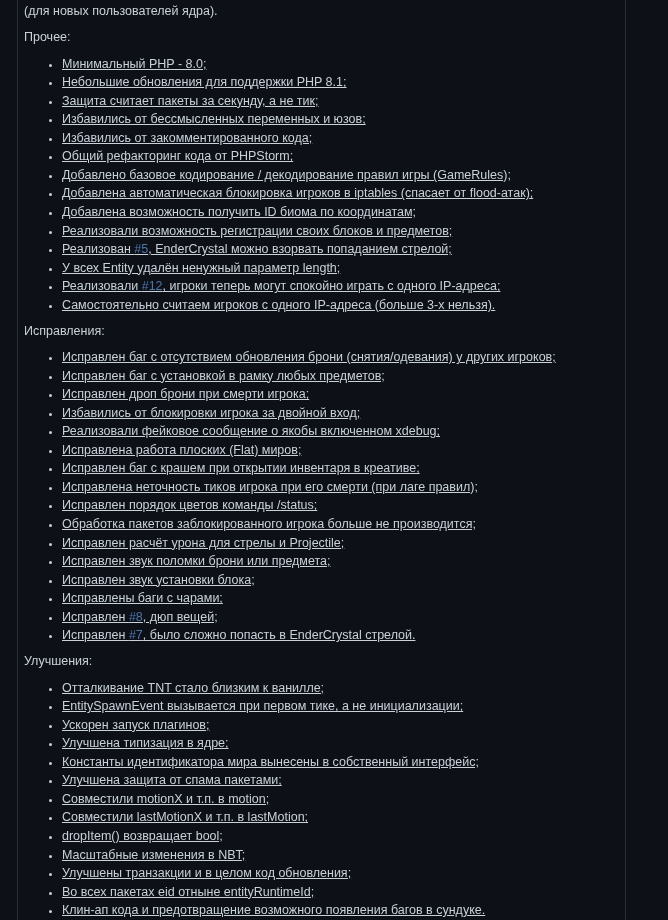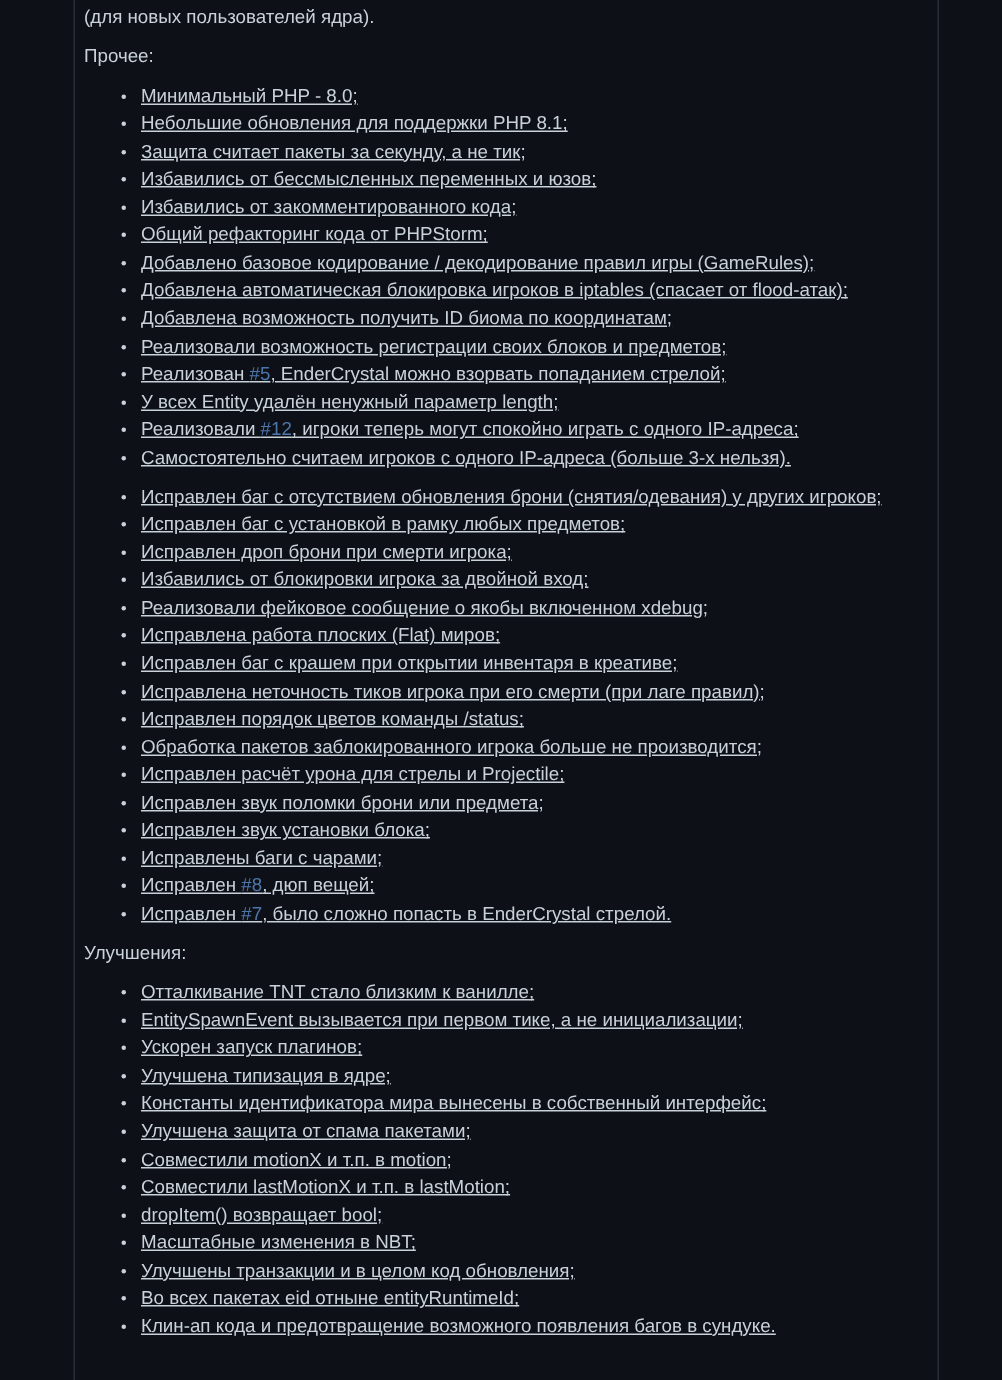--- a/index.html
+++ b/index.html
@@ -19,21 +19,20 @@
     color:var(--text);
     -webkit-font-smoothing:antialiased;
   }
   .release-body{
     position:absolute;
     top:0;bottom:0;left:17px;right:42px;
     border-left:1px solid var(--border);
     border-right:1px solid var(--border);
     padding:2px 10px 0 6px;
     box-sizing:border-box;
-    margin-left:32px;
   }
   p.para{
     margin:0 0 7.5px 0;
     line-height:18.8px;
     font-weight:400;
   }
   ul.bullets{
     margin:0 0 7.5px 0;
     padding:0 0 0 38px;
     list-style:disc outside;
@@ -69,20 +68,21 @@
           <li>Общий рефакторинг кода от PHPStorm;</li>
           <li>Добавлено базовое кодирование / декодирование правил игры (GameRules);</li>
           <li>Добавлена автоматическая блокировка игроков в iptables (спасает от flood-атак);</li>
           <li>Добавлена возможность получить ID биома по координатам;</li>
           <li>Реализовали возможность регистрации своих блоков и предметов;</li>
           <li>Реализован <a class="issue-link" href="#">#5</a>, EnderCrystal можно взорвать попаданием стрелой;</li>
           <li>У всех Entity удалён ненужный параметр length;</li>
           <li>Реализовали <a class="issue-link" href="#">#12</a>, игроки теперь могут спокойно играть с одного IP-адреса;</li>
           <li>Самостоятельно считаем игроков с одного IP-адреса (больше 3-х нельзя).</li>
         </ul>
+        <p class="para">Исправления:</p>
         <ul class="bullets">
           <li>Исправлен баг с отсутствием обновления брони (снятия/одевания) у других игроков;</li>
           <li>Исправлен баг с установкой в рамку любых предметов;</li>
           <li>Исправлен дроп брони при смерти игрока;</li>
           <li>Избавились от блокировки игрока за двойной вход;</li>
           <li>Реализовали фейковое сообщение о якобы включенном xdebug;</li>
           <li>Исправлена работа плоских (Flat) миров;</li>
           <li>Исправлен баг с крашем при открытии инвентаря в креативе;</li>
           <li>Исправлена неточность тиков игрока при его смерти (при лаге правил);</li>
           <li>Исправлен порядок цветов команды /status;</li>

